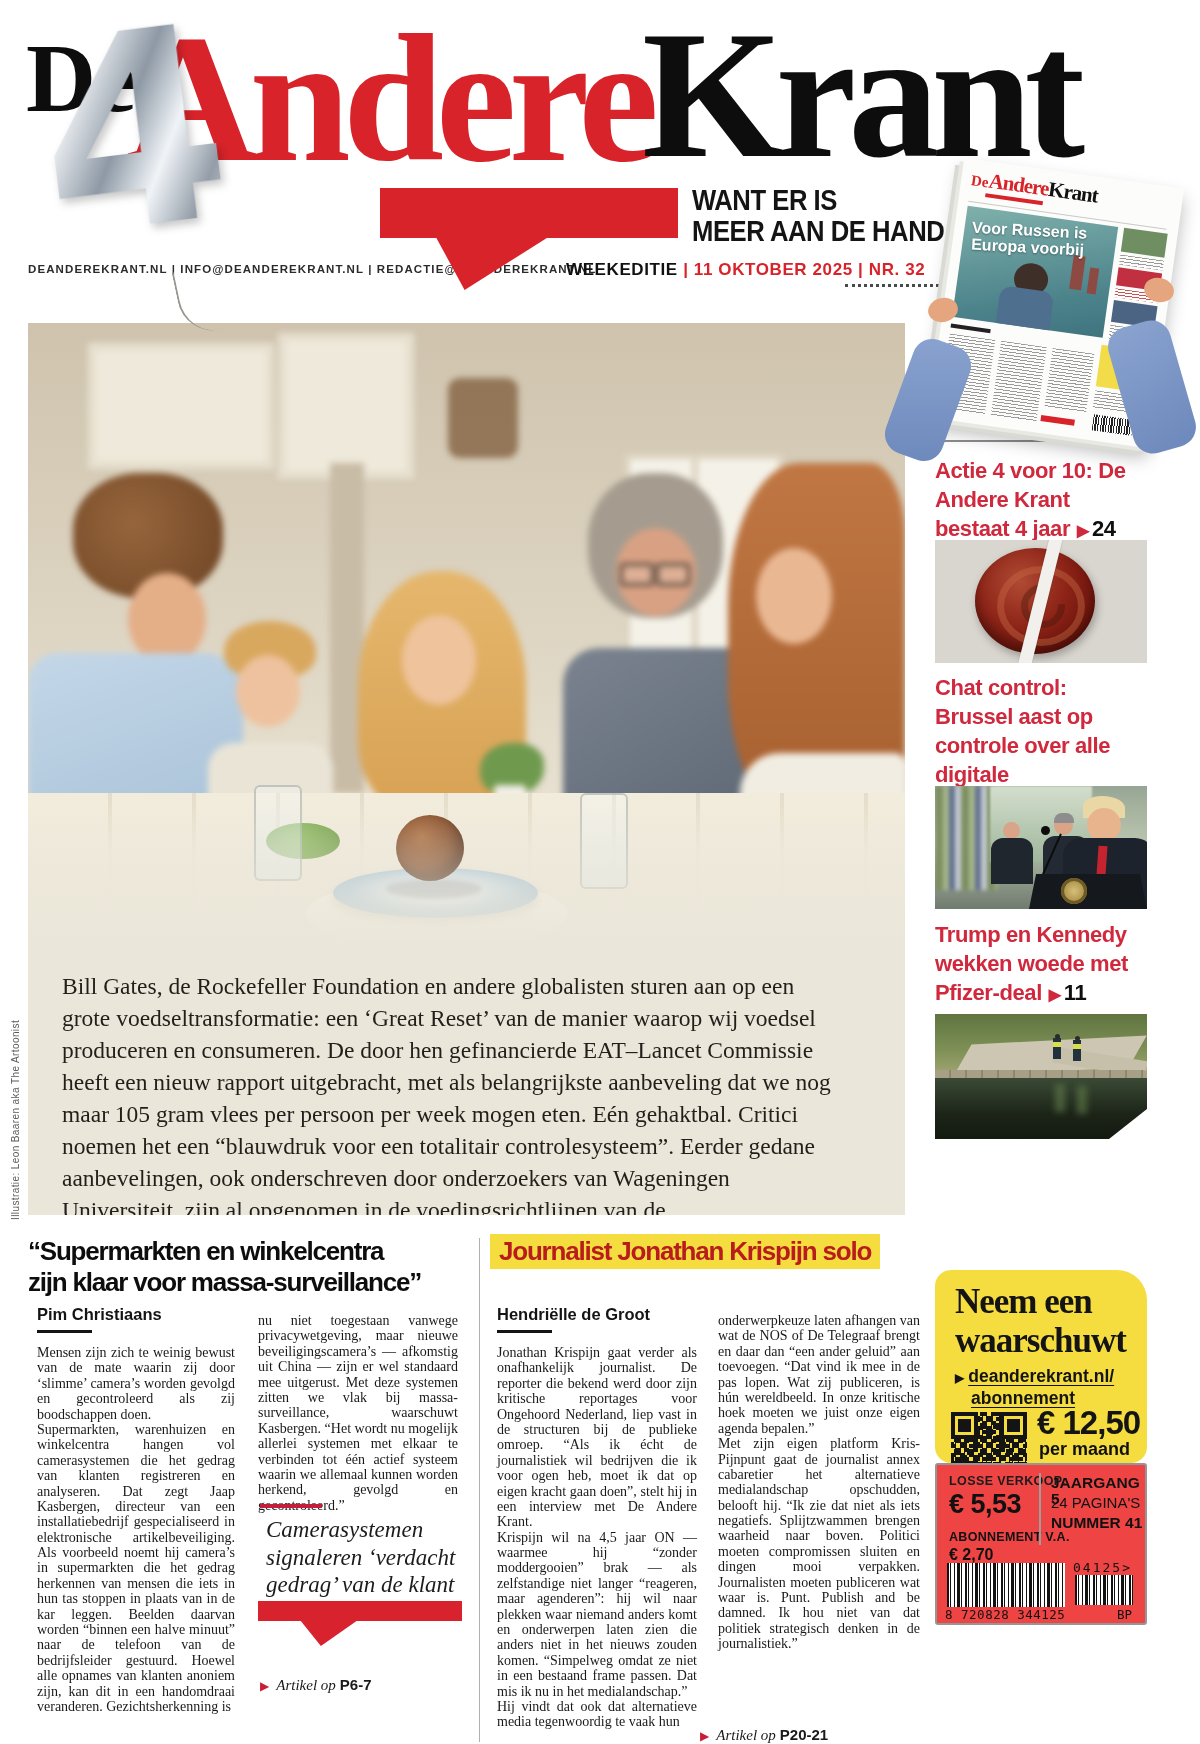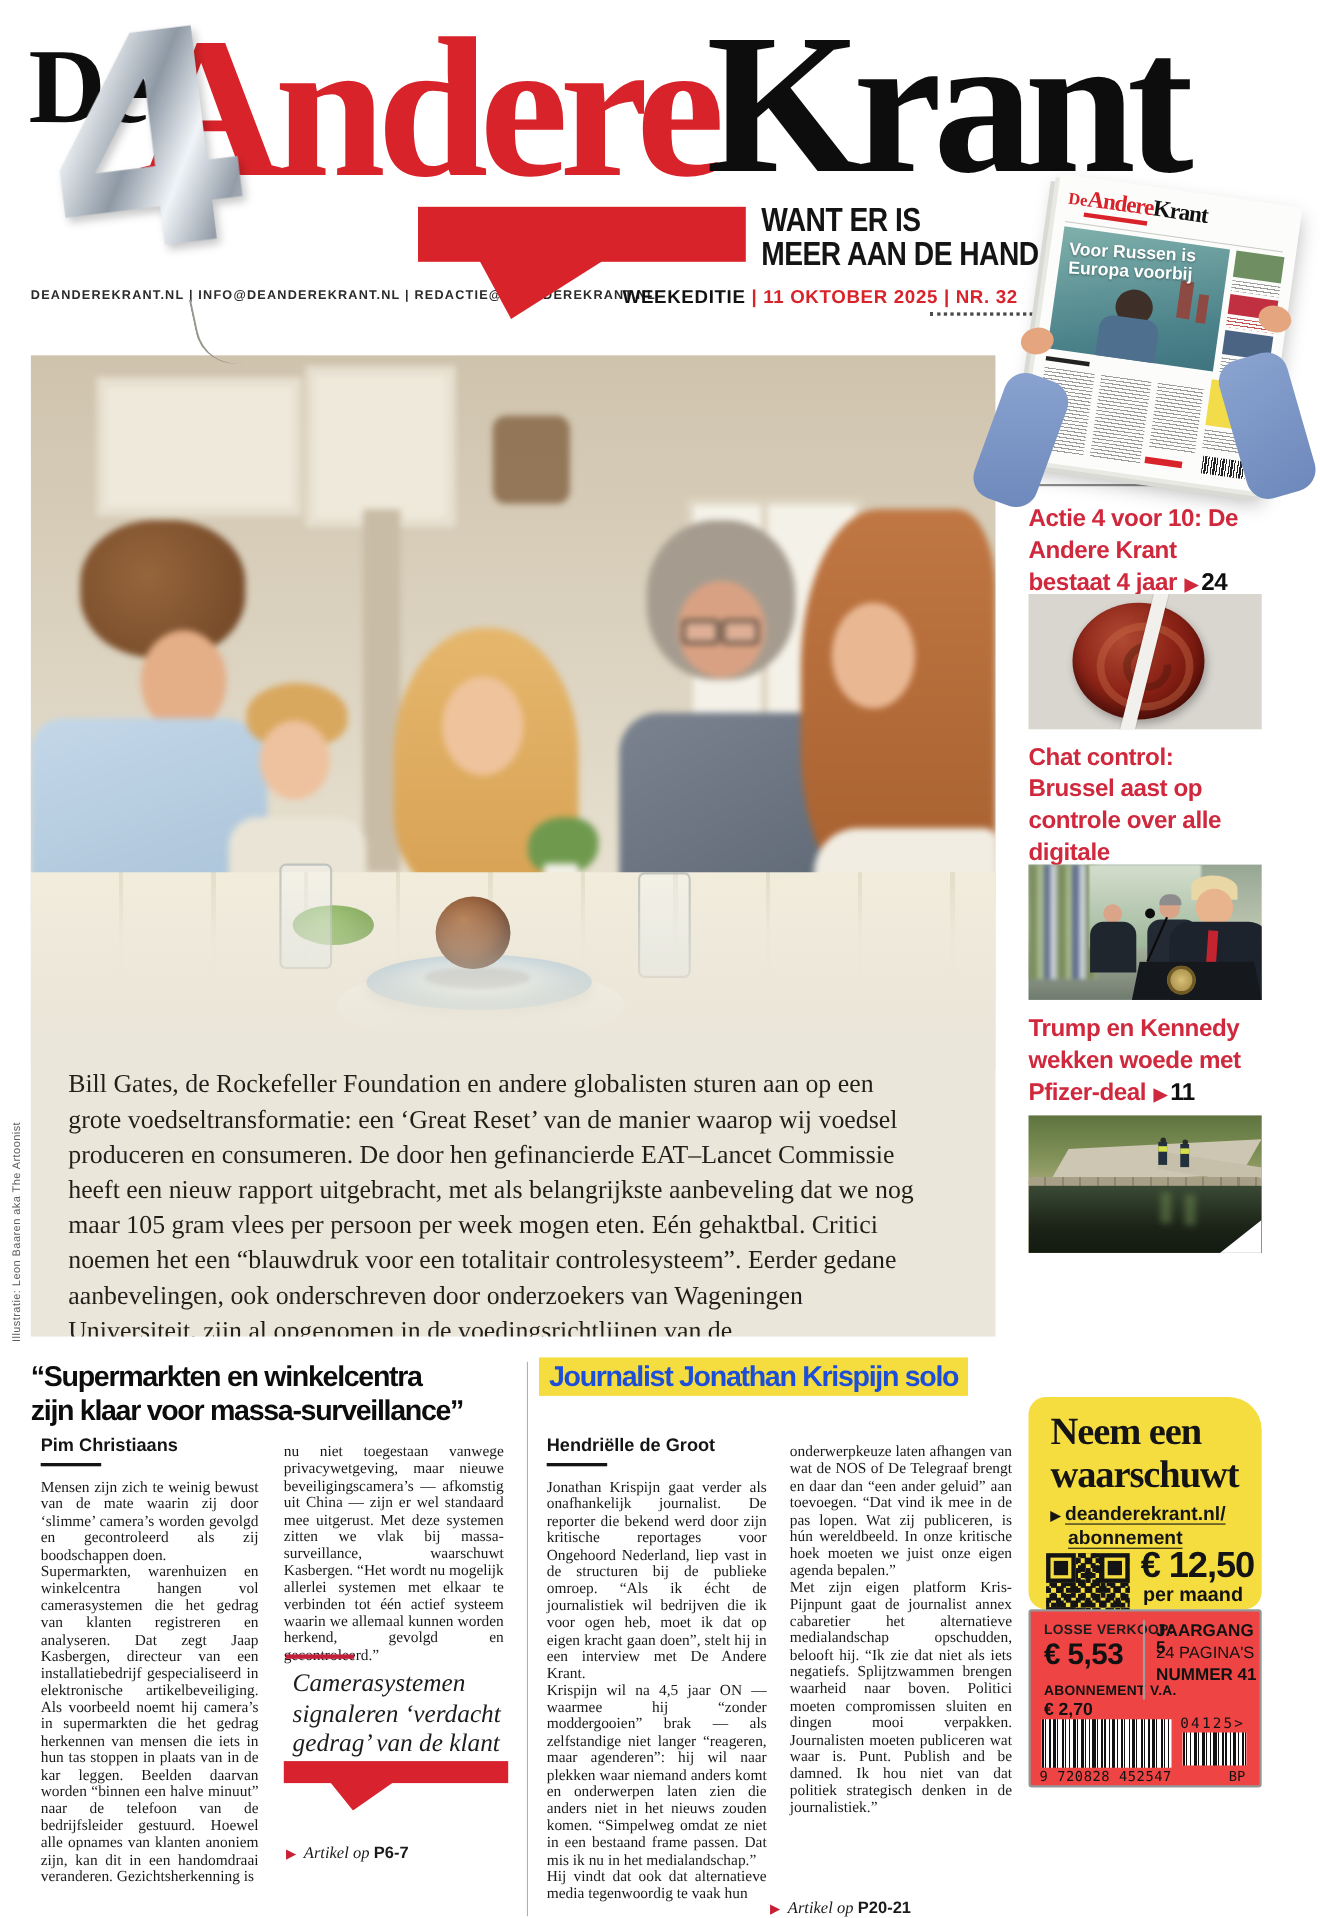--- a/index.html
+++ b/index.html
@@ -185,21 +185,21 @@
   #l-col2{left:258px;top:1313px;width:200px}
   #l-qrule{left:260px;top:1504px;width:62px;height:4px;background:#c21f3a}
   #l-quote{left:266px;top:1516px;width:200px;font:italic 400 23px/1.2 "Liberation Serif",serif;color:#1c1c1c}
   #l-bubble{left:258px;top:1601px;width:204px;height:20px;background:#d8232f}
   #l-bubble-tail{left:300px;top:1620px;width:58px;height:26px;background:#d8232f;clip-path:polygon(0 0,100% 0,36% 100%)}
   .refline{font:italic 400 15px/1 "Liberation Serif",serif;color:#1a1a1a}
   .refline .ar{font-size:12px;color:#c81f35;font-style:normal;margin-right:7px}
   .refline .pg{font:700 15px "Liberation Sans",sans-serif;font-style:normal;margin-left:4px}
   #l-ref{left:260px;top:1676px}
   #m-headline{left:490px;top:1234px}
-  .hl-line{display:table;background:#f5dd40;padding:4px 9px 5px;font:700 26px/1 "Liberation Sans",sans-serif;letter-spacing:-1.2px;color:#1d4ed8;margin-bottom:3px}
+  .hl-line{display:table;background:#f5dd40;padding:4px 9px 5px;font:700 26px/1 "Liberation Sans",sans-serif;letter-spacing:-1.2px;color:#b91c1c;margin-bottom:3px}
   #m-byline{left:497px;top:1306px}
   #m-byrule{left:497px;top:1330px}
   #l-byline{left:37px;top:1306px}
   #l-byrule{left:37px;top:1330px}
   #m-col1{left:497px;top:1345px;width:200px}
   #m-col2{left:718px;top:1313px;width:202px}
   #m-ref{left:700px;top:1726px}
 </style>
 </head>
 <body>
@@ -384,21 +384,21 @@
   <div class="abs" id="infobox">
     <div class="abs" id="ib-losse-label">LOSSE VERKOOP:</div>
     <div class="abs" id="ib-losse-price">€ 5,53</div>
     <div class="abs" id="ib-abo-label">ABONNEMENT V.A.</div>
     <div class="abs" id="ib-abo-price">€ 2,70</div>
     <div class="abs" id="ib-vline"></div>
     <div class="abs" id="ib-jaargang">JAARGANG 5</div>
     <div class="abs" id="ib-paginas">24 PAGINA'S</div>
     <div class="abs" id="ib-nummer">NUMMER 41</div>
     <div class="abs bars" id="ib-barcode"></div>
-    <div class="abs" id="ib-digits">9 720828 452547</div>
+    <div class="abs" id="ib-digits">8 720828 344125</div>
     <div class="abs" id="ib-addon-digits">04125&gt;</div>
     <div class="abs bars" id="ib-addon-bars"></div>
     <div class="abs" id="ib-bp">BP</div>
   </div>
 
   <div class="abs pre" id="left-headline">“Supermarkten en winkelcentra
 zijn klaar voor massa-surveillance”</div>
   <div class="abs byline" id="l-byline">Pim Christiaans</div>
   <div class="abs byrule" id="l-byrule"></div>
   <div class="abs bodytext pre" id="l-col1">Mensen zijn zich te weinig bewust van de mate waarin zij door ‘slimme’ camera’s worden gevolgd en gecontroleerd als zij boodschappen doen.

